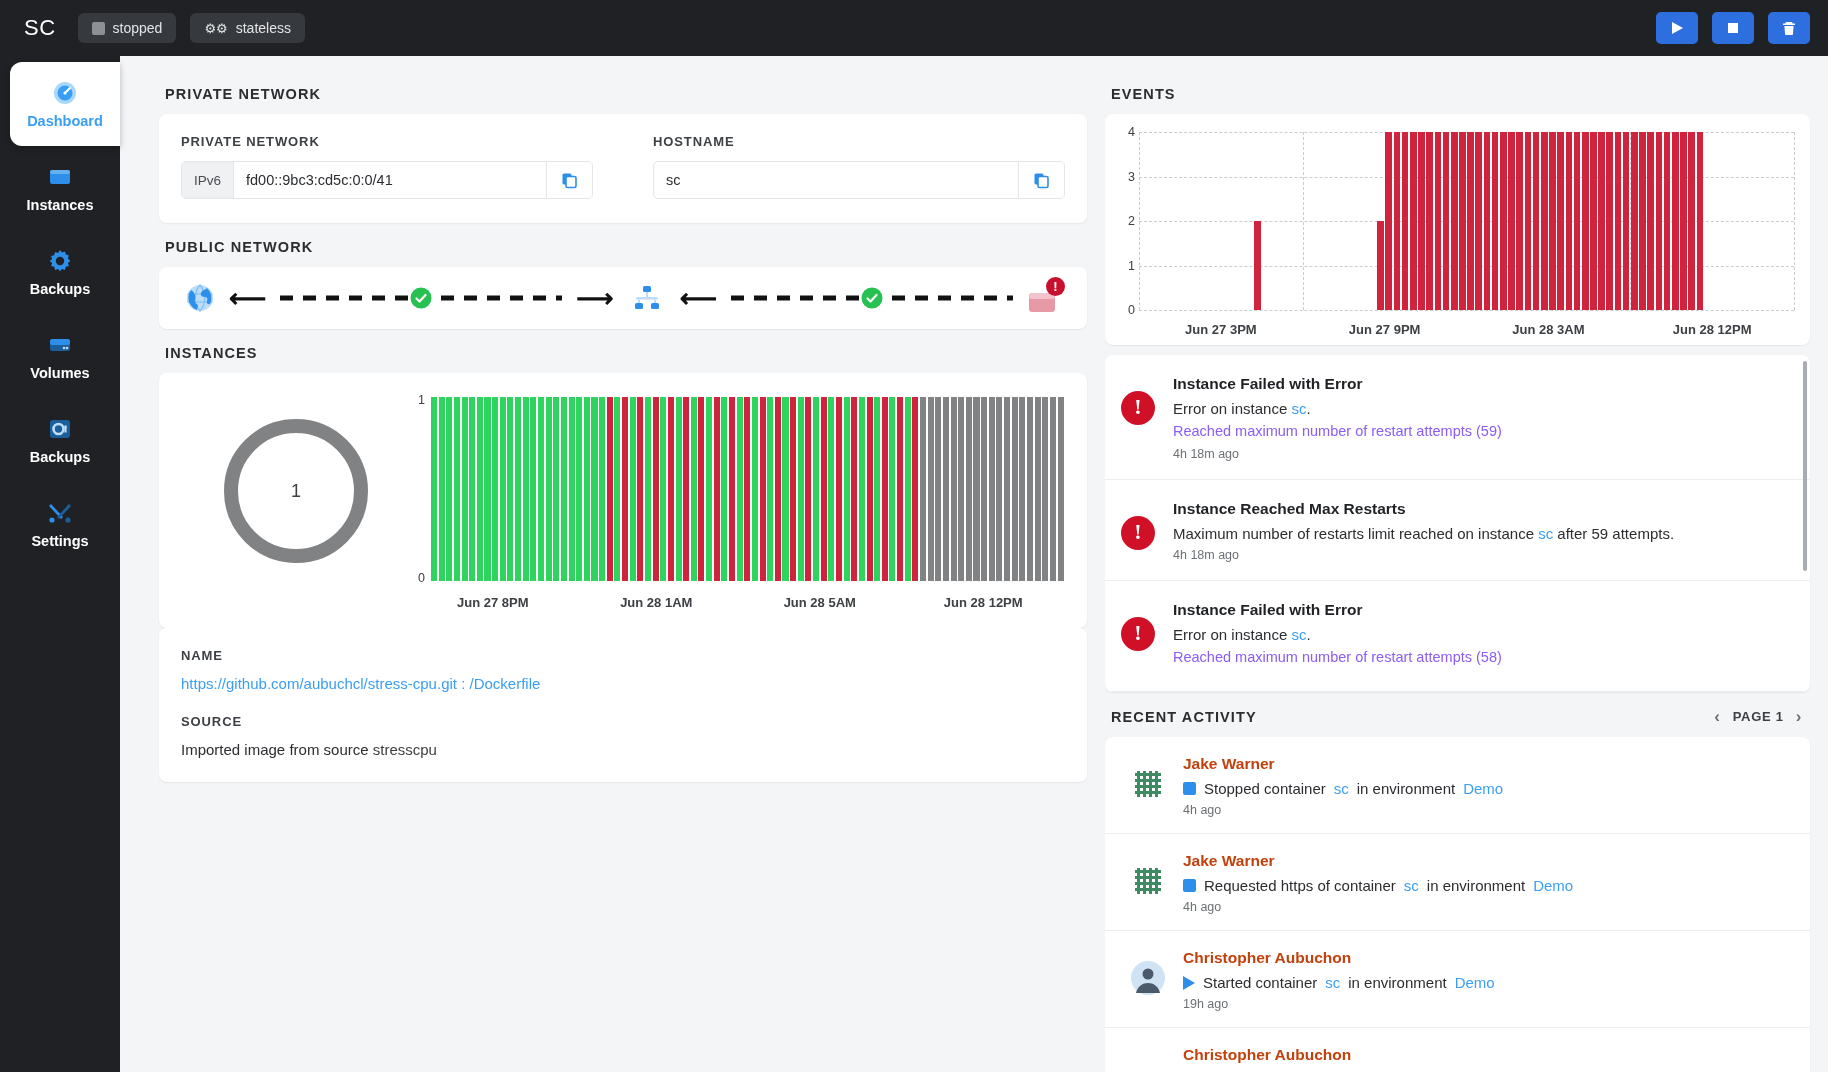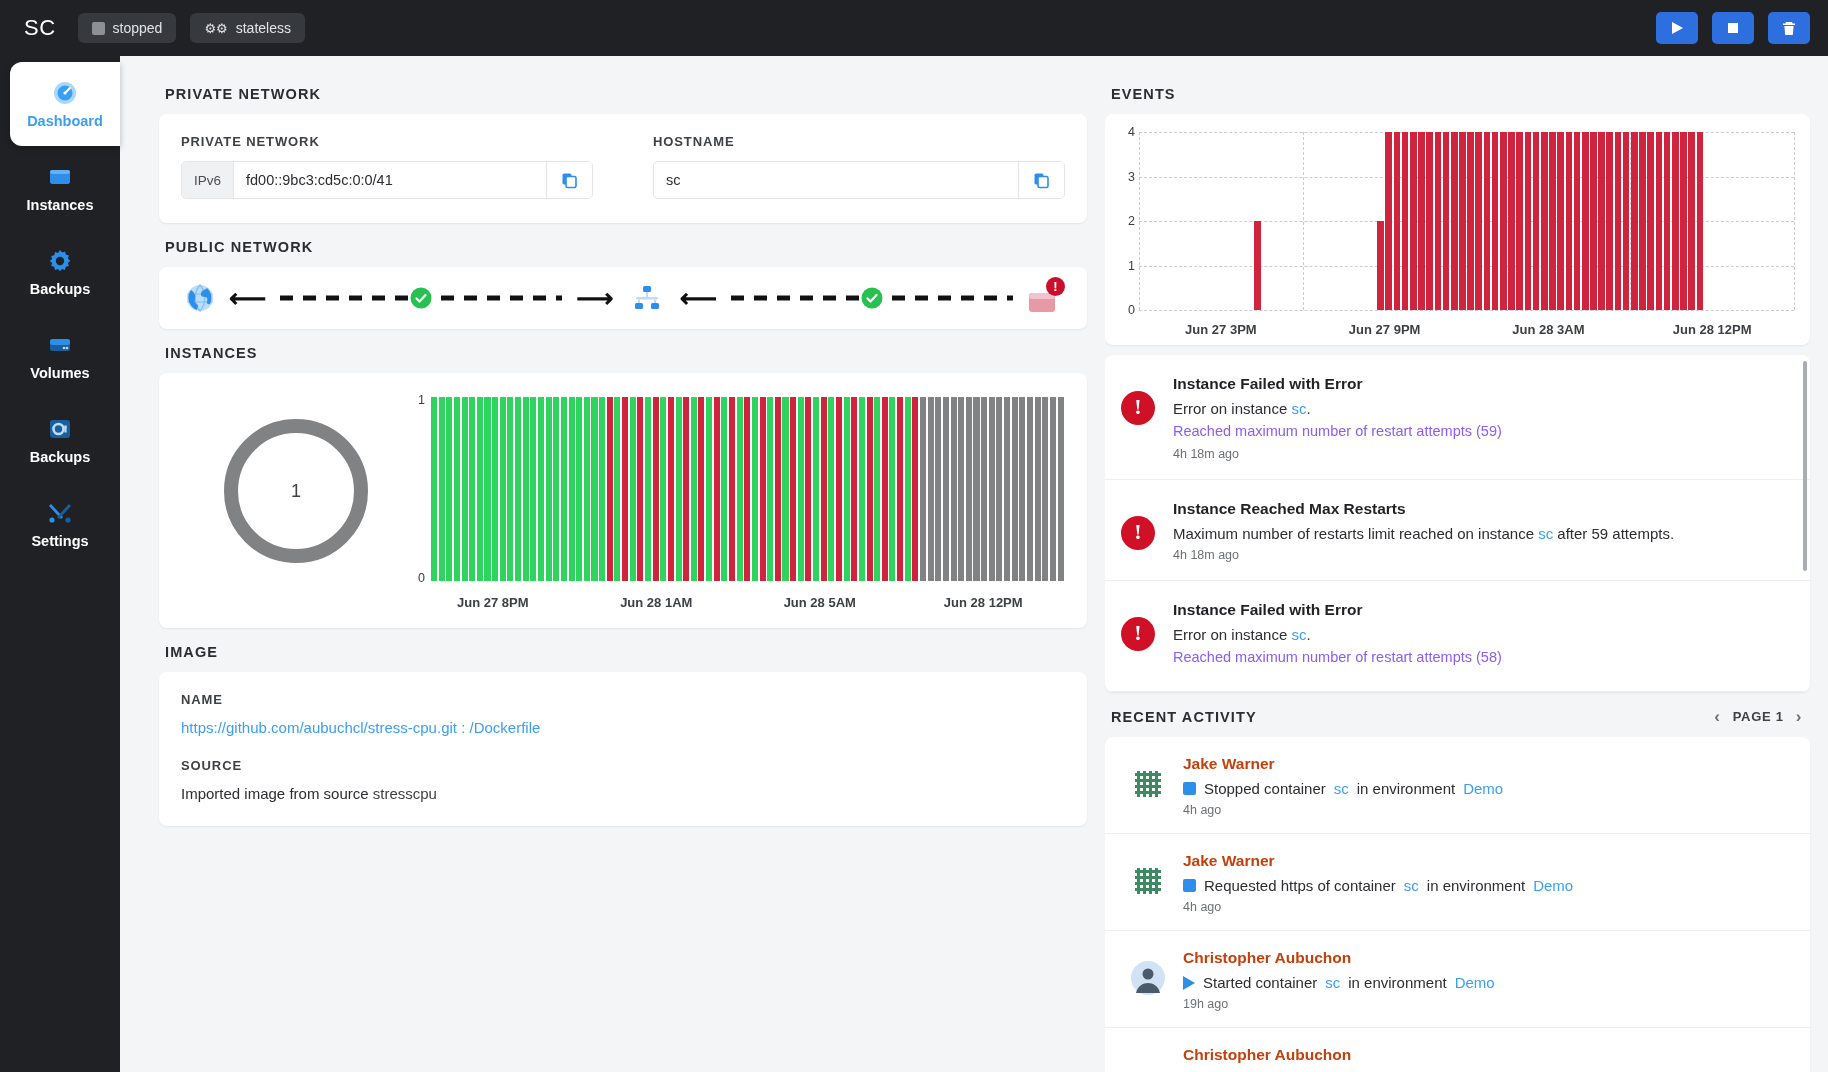--- a/index.html
+++ b/index.html
@@ -472,21 +472,20 @@
             </div>
             <div class="inst-xaxis">
               <span>Jun 27 8PM</span>
               <span>Jun 28 1AM</span>
               <span>Jun 28 5AM</span>
               <span>Jun 28 12PM</span>
             </div>
           </div>
         </div>
 
-        <div class="sect-title">IMAGE</div>
         <div class="card img-card">
           <div class="lbl">NAME</div>
           <a class="lnk">https://github.com/aubuchcl/stress-cpu.git : /Dockerfile</a>
           <div class="lbl">SOURCE</div>
           <div class="src">
             <span>Imported image from source</span>
             <a>stresscpu</a>
           </div>
         </div>
       </div>

